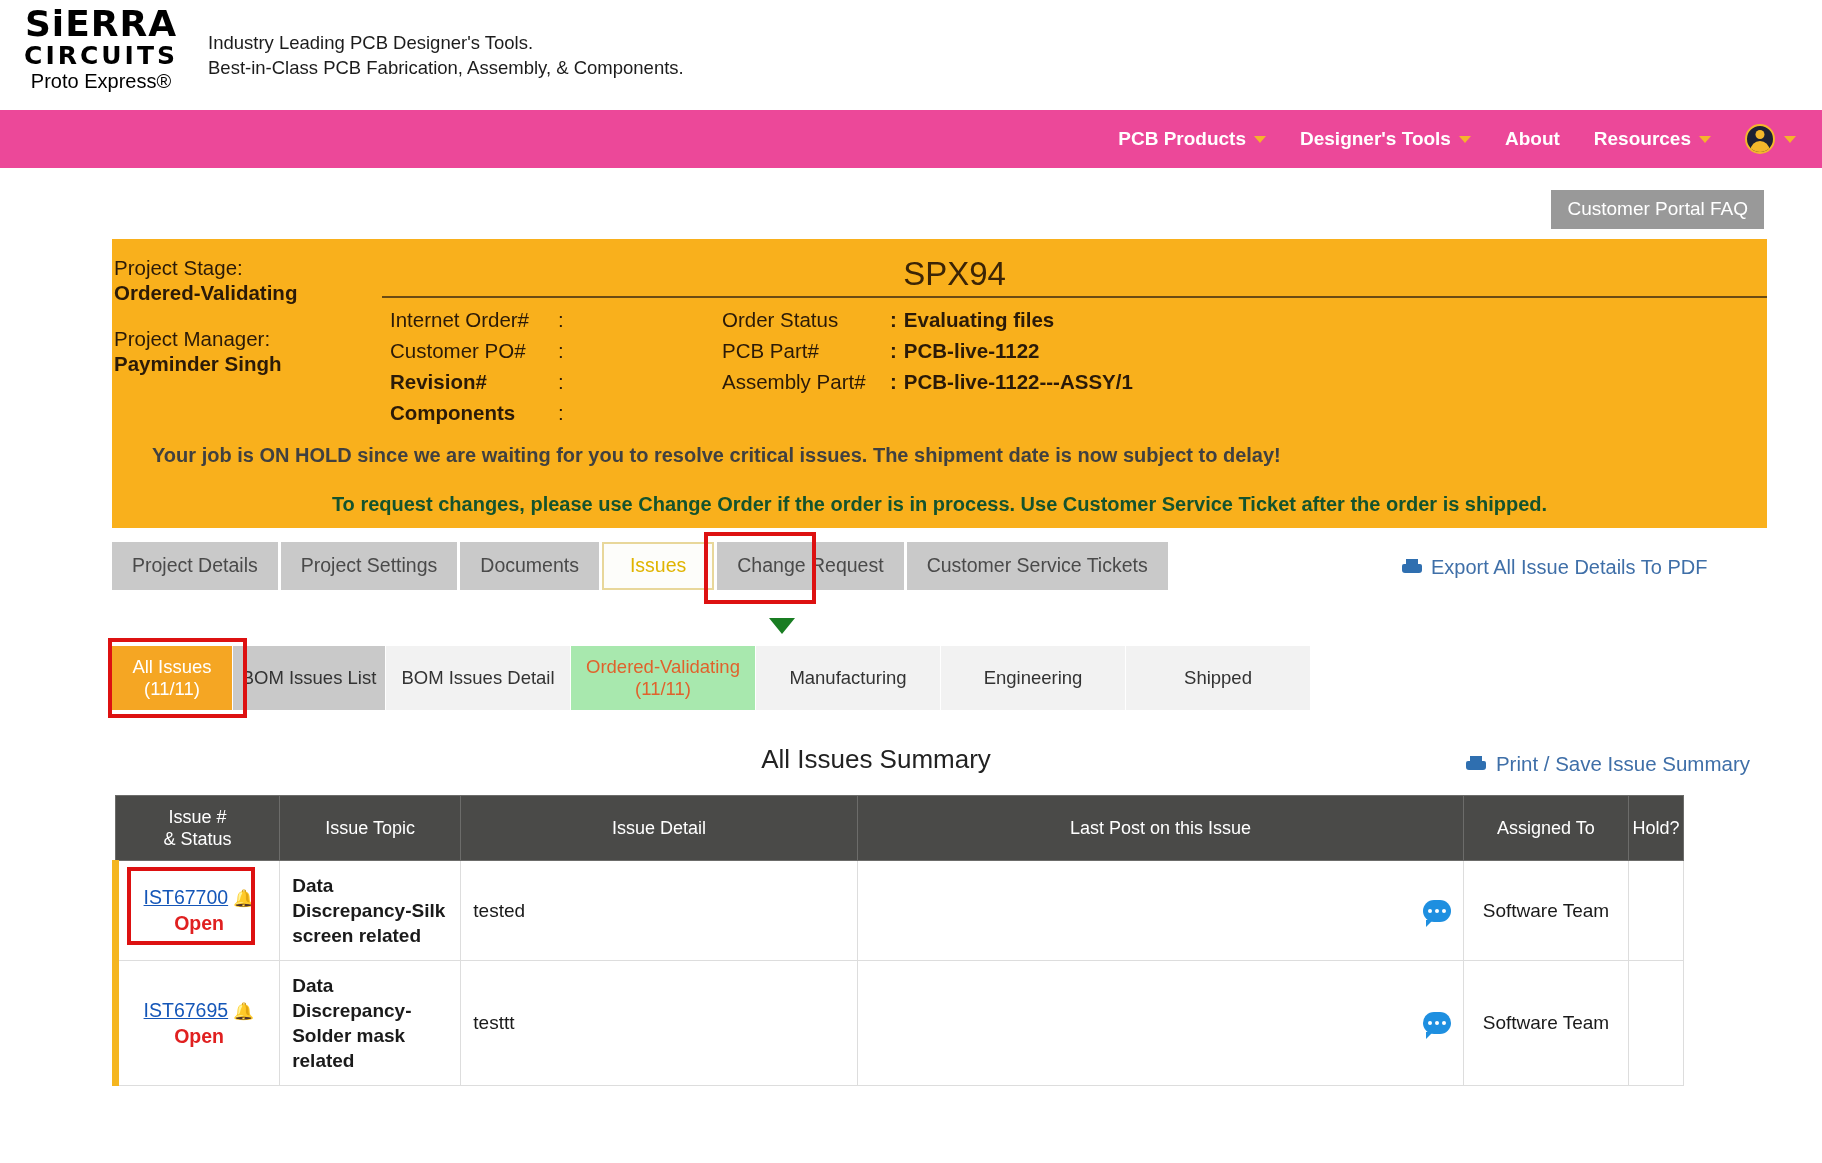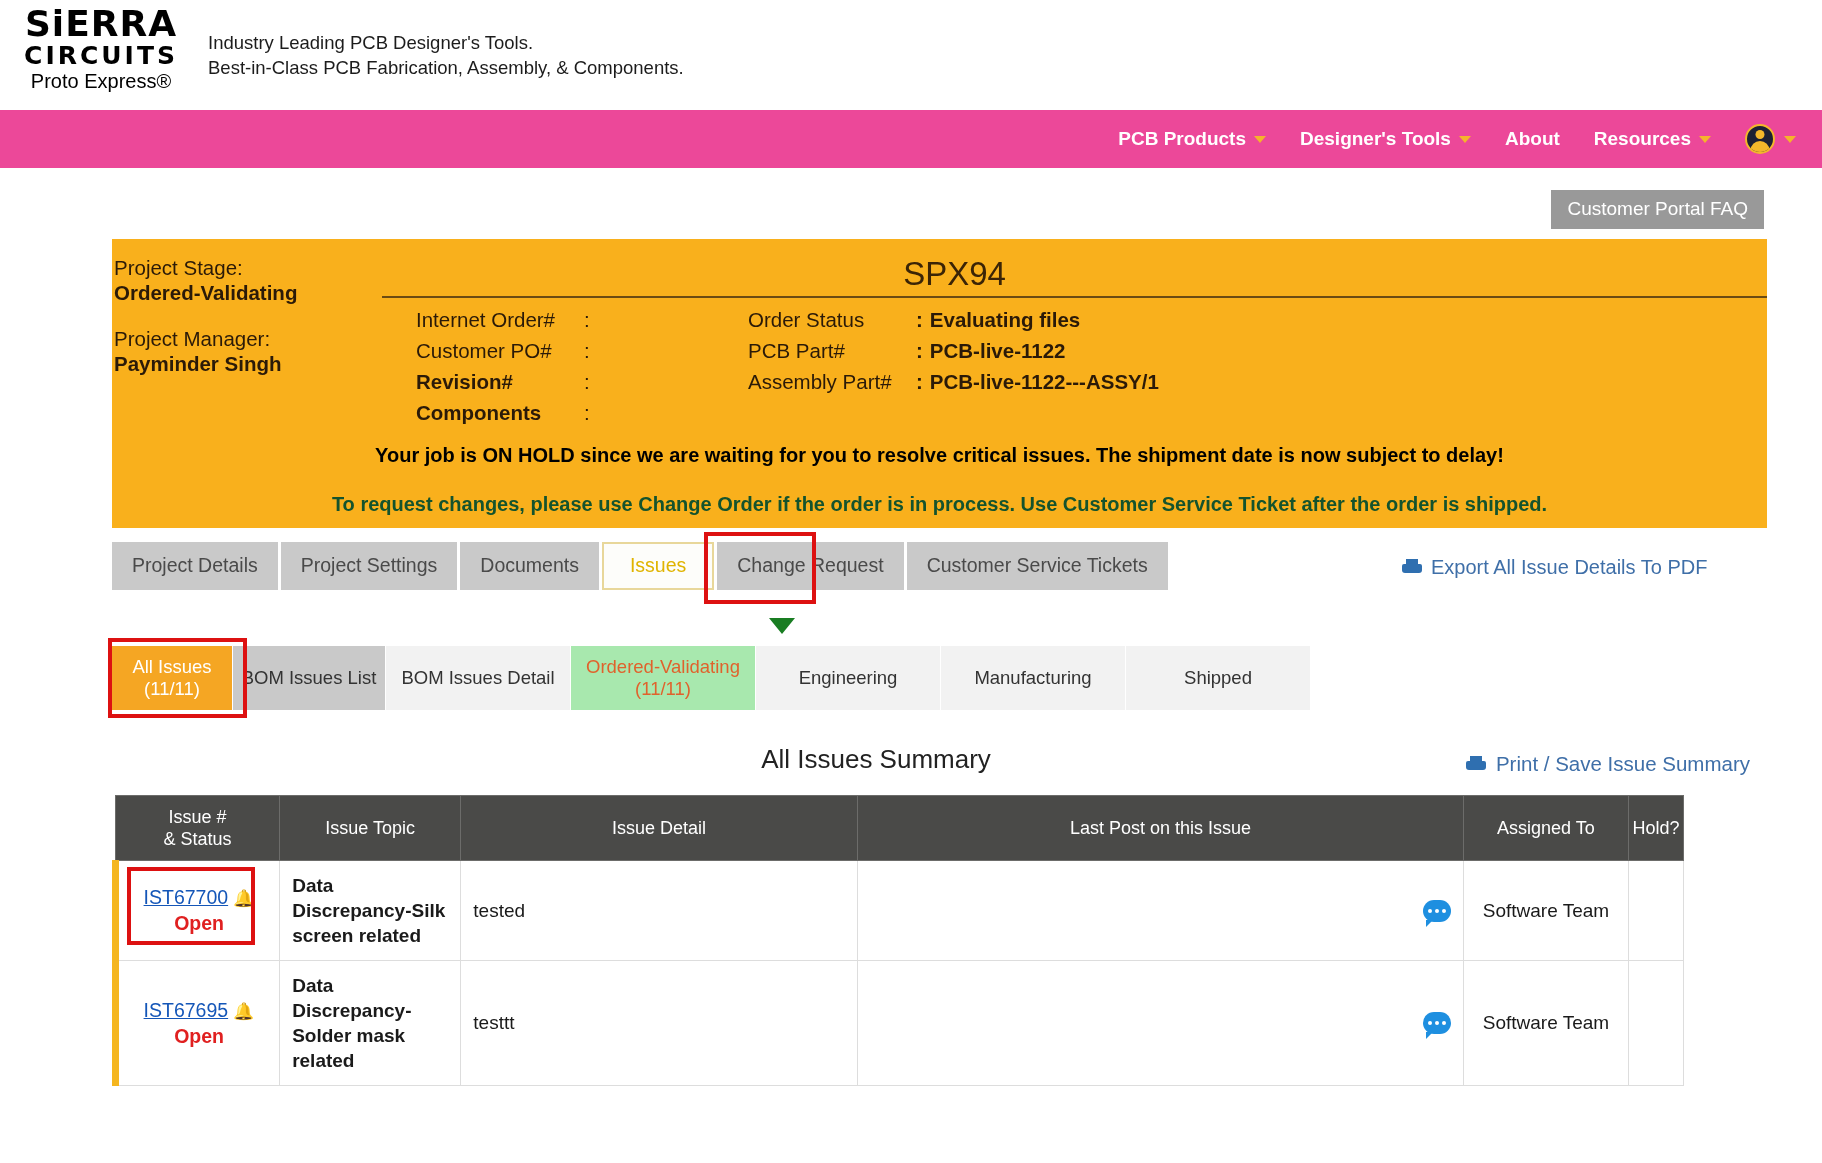--- a/index.html
+++ b/index.html
@@ -92,28 +92,28 @@
     text-align: center; font-size: 33px; color: #3b2406;
     font-family: "Liberation Sans", sans-serif; line-height: 38px;
     padding-right: 240px;
   }
   .divider { height: 2px; background: #6b4a12; margin: 3px 0 6px 0; width: 100%; }
 
   .fields { display: flex; }
   .f-key { font-size: 20.5px; color: #2b1a08; line-height: 31px; white-space: nowrap; }
   .f-key-b { font-size: 20.5px; color: #2b1a08; line-height: 31px; font-weight: 700; white-space: nowrap; }
   .f-colon { width: 36px; text-align: left; font-size: 20.5px; color: #2b1a08; line-height: 31px; }
-  .col-left { width: 320px; padding-left: 8px; margin-left: 26px; }
+  .col-left { width: 320px; padding-left: 8px; }
   .col-right { padding-left: 20px; }
   .row-f { display: flex; }
   .k1 { width: 168px; }
   .k2 { width: 168px; }
 
   .warn-red {
-    text-align: center; color: #000000; font-weight: 700; font-size: 20px;
+    text-align: left; color: #404040; font-weight: 700; font-size: 20px;
     margin-top: 16px; padding: 0 40px;
   }
   .warn-green {
     text-align: center; color: #14532d; font-weight: 700; font-size: 20px;
     margin-top: 26px; padding: 0 40px;
   }
 
   
   .tabrow { display: flex; align-items: flex-start; margin: 14px 0 0 112px; position: relative; }
   .tab {
@@ -356,24 +356,24 @@
         <span>BOM Issues List</span>
       </div>
       <div class="subtab st-bomdetail">
         <span>BOM Issues Detail</span>
       </div>
       <div class="subtab st-ov">
         <span>Ordered-Validating</span>
         <span>(11/11)</span>
       </div>
       <div class="subtab st-plain">
+        <span>Manufacturing</span>
+      </div>
+      <div class="subtab st-plain">
         <span>Engineering</span>
-      </div>
-      <div class="subtab st-plain">
-        <span>Manufacturing</span>
       </div>
       <div class="subtab st-plain">
         <span>Shipped</span>
       </div>
     </div>
     <div class="subtab-hl"></div>
   </div>
 
   <div class="summary-row">
     <div class="summary-title">All Issues Summary</div>

